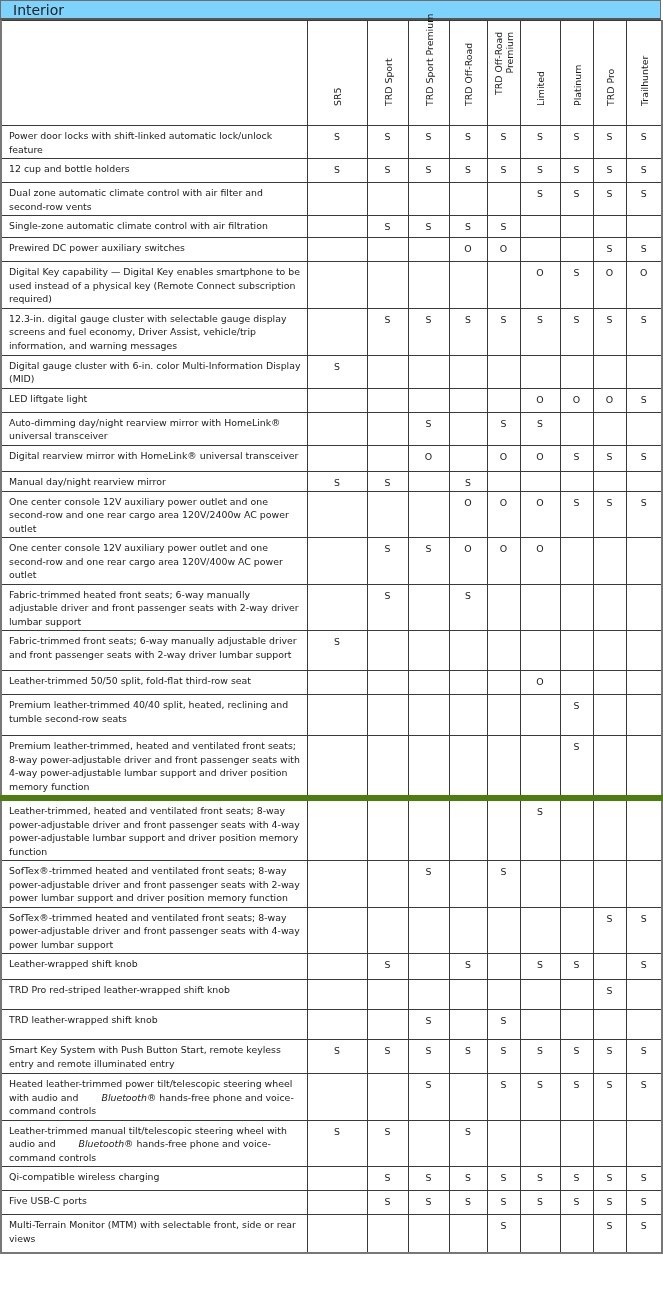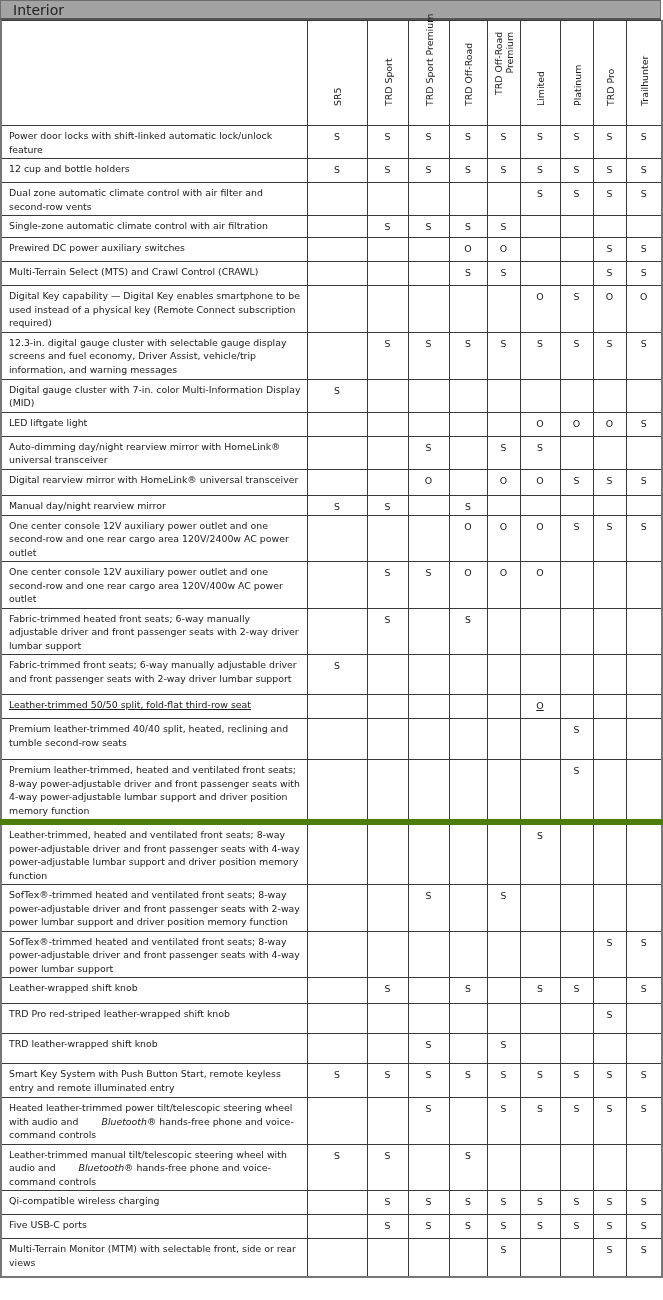--- a/index.html
+++ b/index.html
@@ -1,19 +1,19 @@
 <!DOCTYPE html>
 <html><head>
 <meta charset="utf-8">
 <style>
   html, body { margin:0; padding:0; background:#ffffff; }
   body { width:663px; height:1300px; position:relative; overflow:hidden;
          font-family:"DejaVu Sans", sans-serif; color:#1a1a1a; }
   .sheet { position:absolute; left:0; top:0; width:661px; }
-  .title-bar { height:20px; background:#a3a3a3; border:1px solid #6d6d6d; border-bottom:2px solid #555;
+  .title-bar { height:20px; background:#7dd3fc; border:1px solid #6d6d6d; border-bottom:2px solid #555;
                box-sizing:border-box; padding-left:12px; font-size:14px; line-height:18px; color:#222; }
   table { border-collapse:collapse; table-layout:fixed; width:661px; font-size:9.4px; }
   td, th { border:1px solid #3a3a3a; padding:0; vertical-align:top; }
   table { border-left:2px solid #777; border-right:2px solid #777; border-bottom:2px solid #777; }
   th { height:104px; background:#fff; position:relative; font-weight:normal; }
   th .vlabel { position:absolute; left:50%; bottom:8px; transform-origin:0 0;
                transform:rotate(-90deg) translate(0,-50%); white-space:nowrap; font-size:9.4px; line-height:11px; text-align:left; }
   td.feat { padding:3px 5px 2px 7px; line-height:13.5px; }
   td.val { text-align:center; padding-top:4px; line-height:13px; }
   tr.thick-top td { border-top:6px solid #4d7c0f; }
@@ -126,32 +126,20 @@
           <td class="val"></td>
           <td class="val"></td>
           <td class="val"></td>
           <td class="val">O</td>
           <td class="val">O</td>
           <td class="val"></td>
           <td class="val"></td>
           <td class="val">S</td>
           <td class="val">S</td>
         </tr>
-        <tr style="height: 24px;">
-          <td class="feat">Multi-Terrain Select (MTS) and Crawl Control (CRAWL)</td>
-          <td class="val"></td>
-          <td class="val"></td>
-          <td class="val"></td>
-          <td class="val">S</td>
-          <td class="val">S</td>
-          <td class="val"></td>
-          <td class="val"></td>
-          <td class="val">S</td>
-          <td class="val">S</td>
-        </tr>
         <tr style="height: 40px;">
           <td class="feat">Digital Key capability — Digital Key enables smartphone to be used instead of a physical key (Remote Connect subscription required)</td>
           <td class="val"></td>
           <td class="val"></td>
           <td class="val"></td>
           <td class="val"></td>
           <td class="val"></td>
           <td class="val">O</td>
           <td class="val">S</td>
           <td class="val">O</td>
@@ -163,21 +151,21 @@
           <td class="val">S</td>
           <td class="val">S</td>
           <td class="val">S</td>
           <td class="val">S</td>
           <td class="val">S</td>
           <td class="val">S</td>
           <td class="val">S</td>
           <td class="val">S</td>
         </tr>
         <tr style="height: 30px;">
-          <td class="feat">Digital gauge cluster with 7-in. color Multi-Information Display (MID)</td>
+          <td class="feat">Digital gauge cluster with 6-in. color Multi-Information Display (MID)</td>
           <td class="val">S</td>
           <td class="val"></td>
           <td class="val"></td>
           <td class="val"></td>
           <td class="val"></td>
           <td class="val"></td>
           <td class="val"></td>
           <td class="val"></td>
           <td class="val"></td>
         </tr>
@@ -270,21 +258,21 @@
           <td class="val">S</td>
           <td class="val"></td>
           <td class="val"></td>
           <td class="val"></td>
           <td class="val"></td>
           <td class="val"></td>
           <td class="val"></td>
           <td class="val"></td>
           <td class="val"></td>
         </tr>
-        <tr style="height: 24px; text-decoration: underline;">
+        <tr style="height: 24px;">
           <td class="feat">Leather-trimmed 50/50 split, fold-flat third-row seat</td>
           <td class="val"></td>
           <td class="val"></td>
           <td class="val"></td>
           <td class="val"></td>
           <td class="val"></td>
           <td class="val">O</td>
           <td class="val"></td>
           <td class="val"></td>
           <td class="val"></td>

